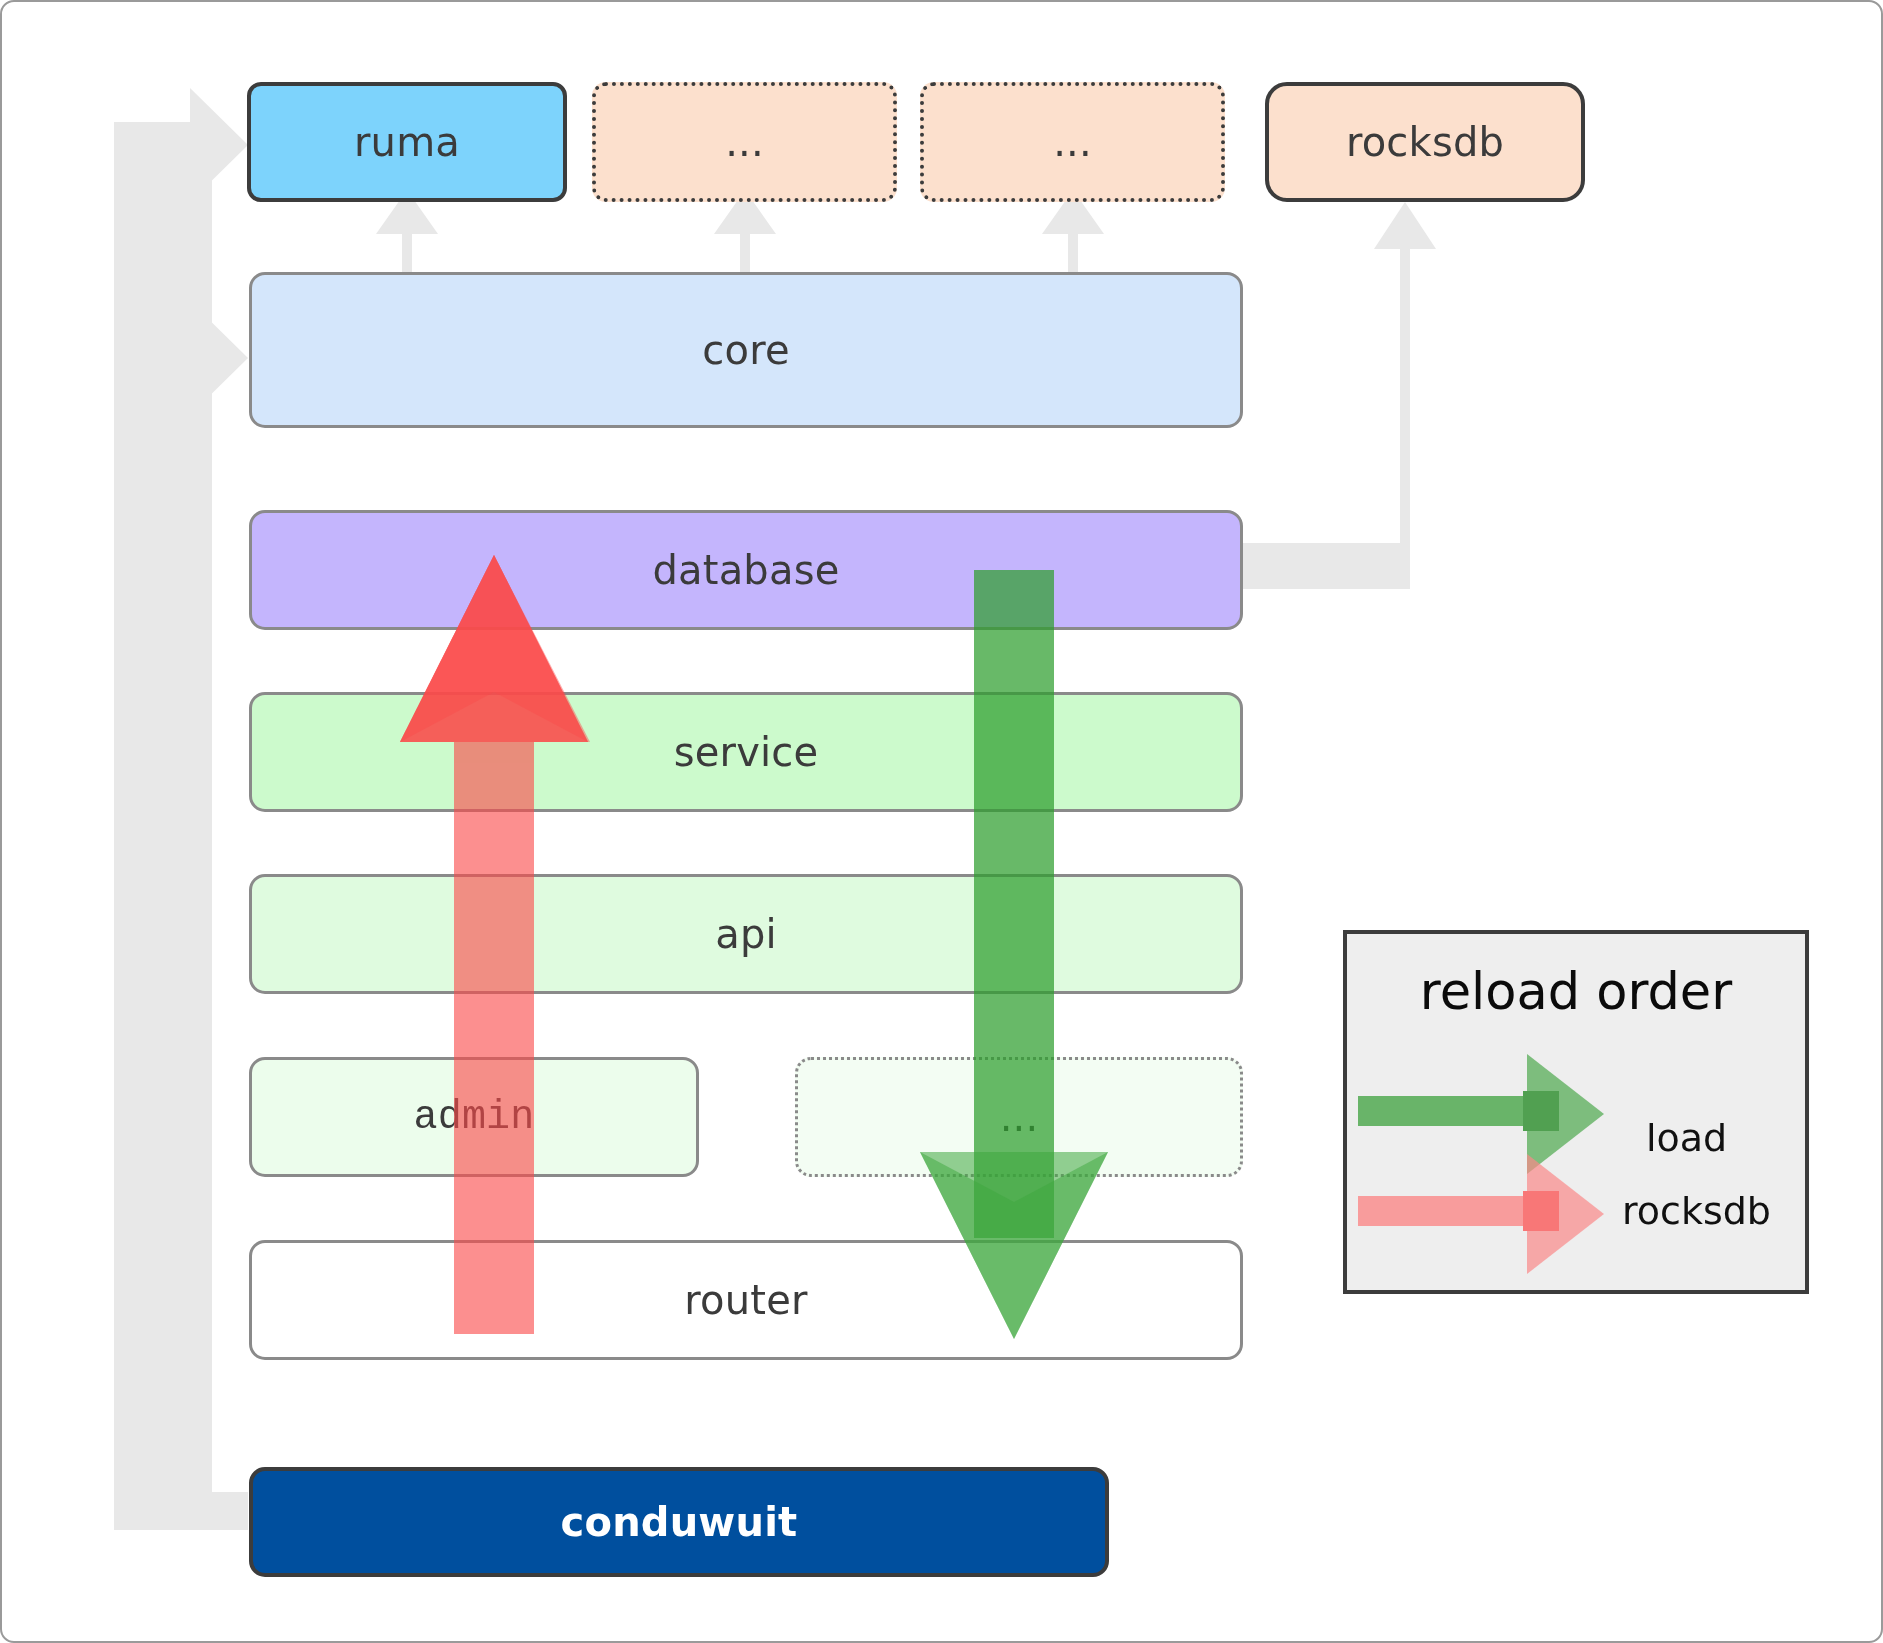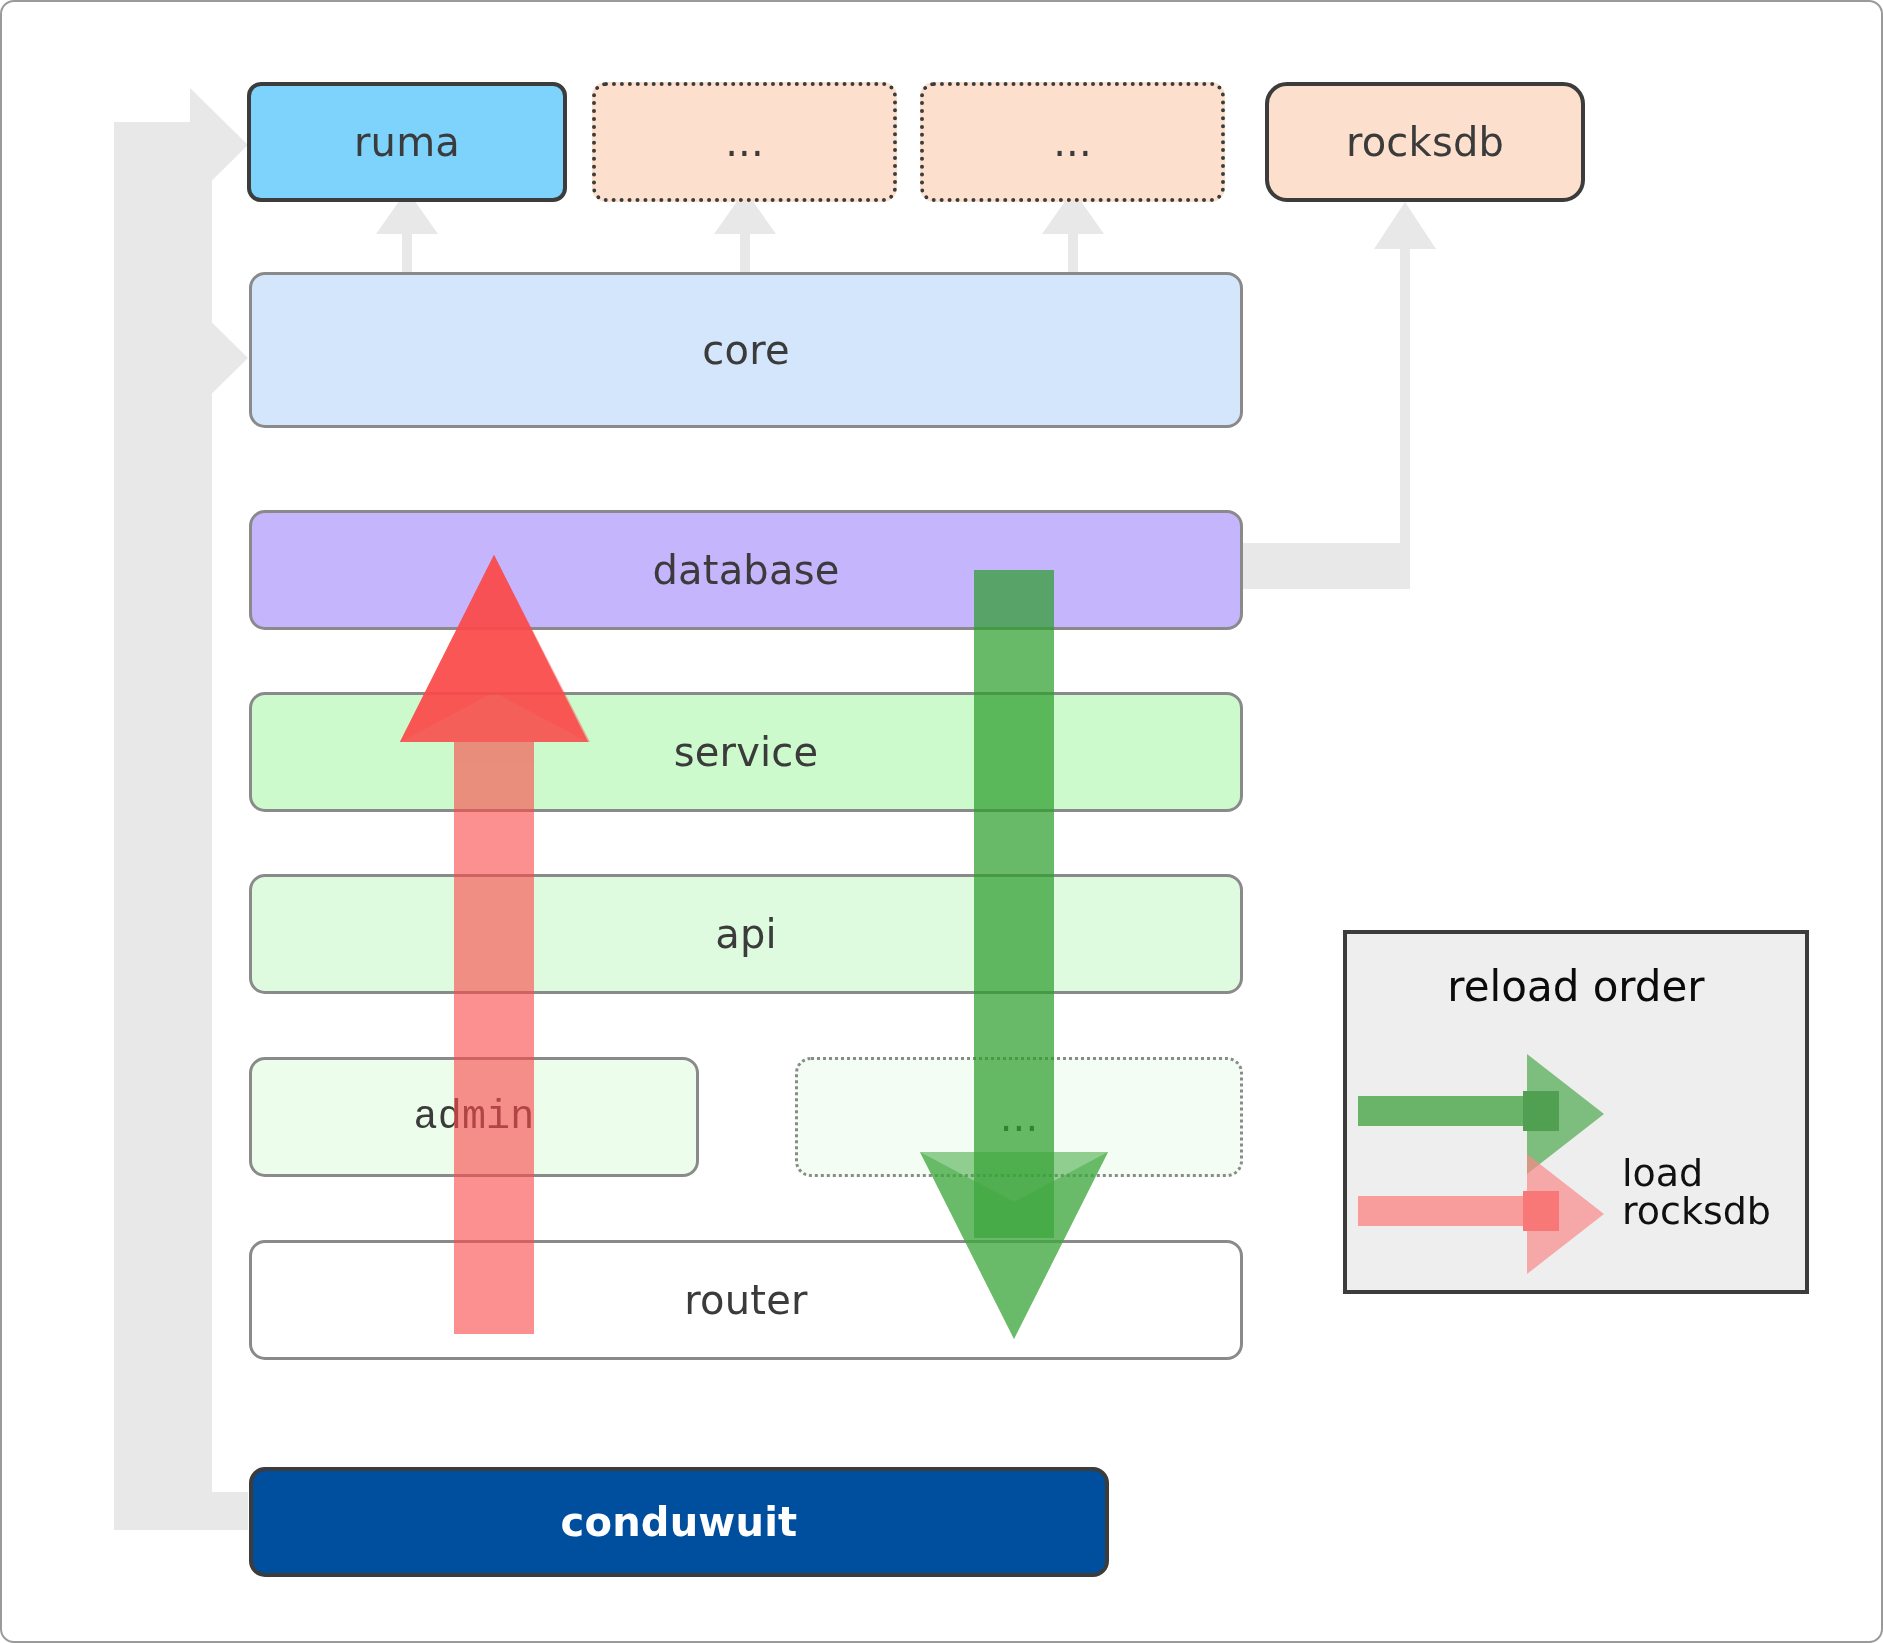--- a/index.html
+++ b/index.html
@@ -37,21 +37,21 @@
   .legend-box {
     position: absolute;
     background: #eeeeee;
     border: 4px solid #3c3c3c;
     left: 1341px; top: 928px;
     width: 466px; height: 364px;
   }
   .legend-title {
     position: absolute; left: 0; right: 0; top: 28px;
     text-align: center;
-    font-size: 42px;
+    font-size: 51px;
     color: #0b0b0b;
   }
   .legend-label {
     position: absolute;
     font-size: 38px;
     color: #111111;
     left: 1620px;
   }
 </style>
 </head>
@@ -176,16 +176,16 @@
       </g>
 
       <g opacity="0.82">
         <rect x="11" y="262" width="175" height="30" fill="#fa8a8a"></rect>
         <path d="M257 280 L180 220 L180 340 Z" fill="#fa8a8a" opacity="0.85"></path>
         <rect x="176" y="257" width="36" height="40" fill="#fa5d5d"></rect>
       </g>
     </svg>
   </div>
 
-  <div class="legend-label" style="top:1149px;">load</div>
+  <div class="legend-label" style="top:1114px;margin-left:24px;">load</div>
   <div class="legend-label" style="top:1187px;">rocksdb</div>
 
 </div>
 
 </body></html>

